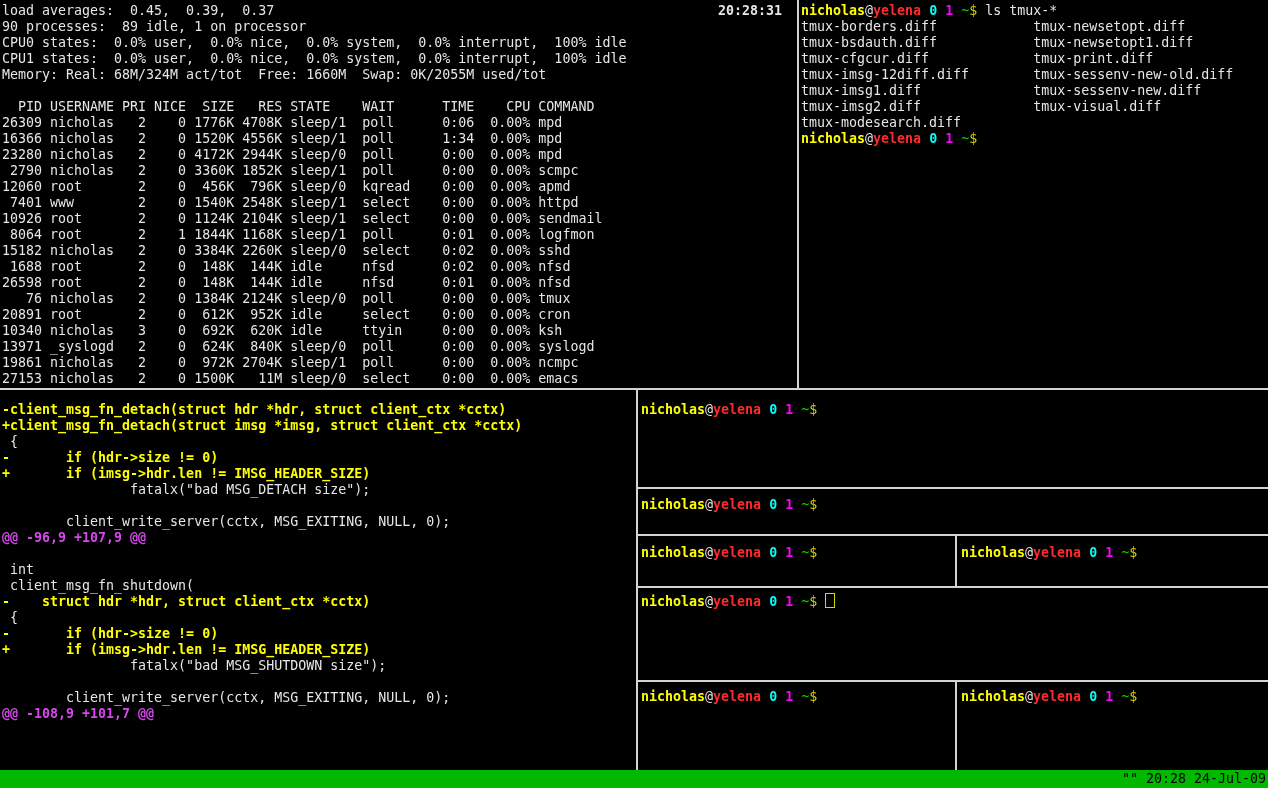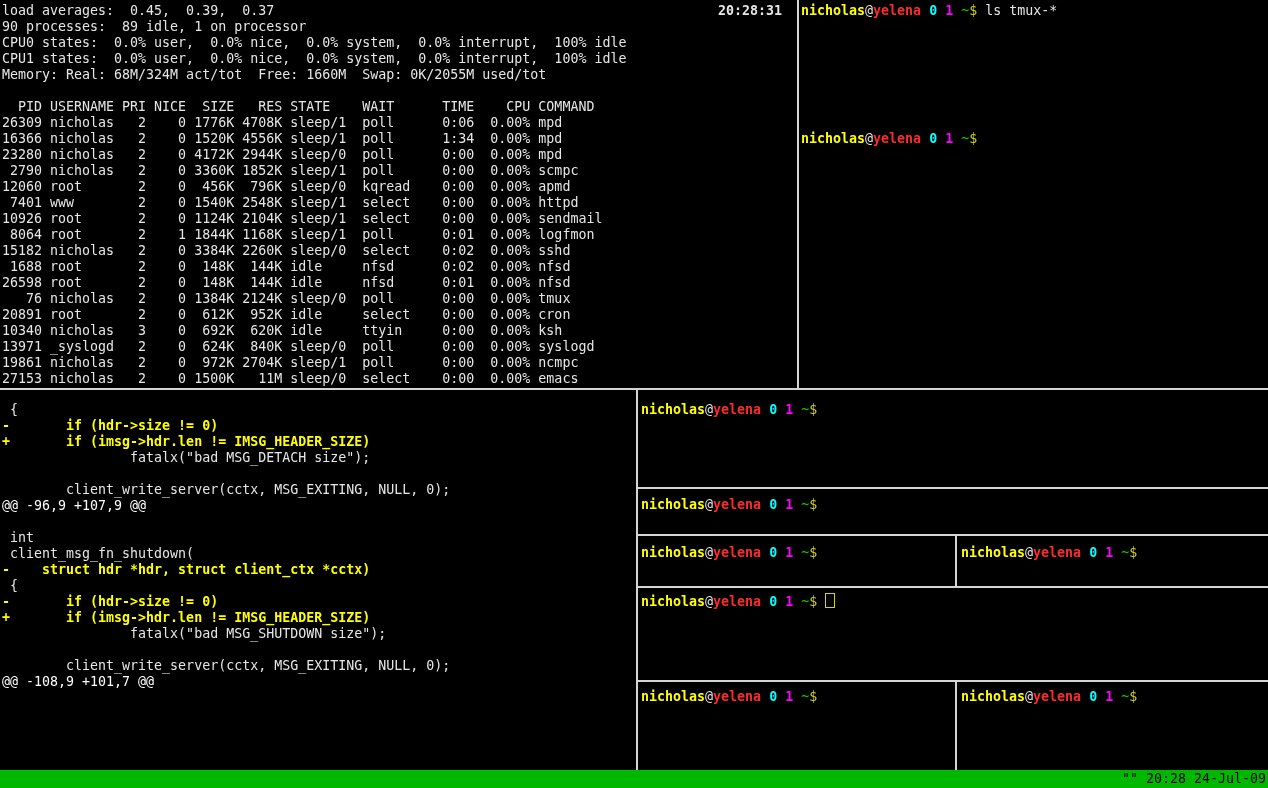--- a/index.html
+++ b/index.html
@@ -16,21 +16,21 @@
   .c-yellow{color:#ffff00;}
   .c-red{color:#ff2b2b;}
   .c-cyan{color:#00ffff;}
   .c-magenta{color:#ff00ff;}
   .c-green{color:#00cc00;}
   .c-dyellow{color:#cfcf00;}
   .c-white{color:#e6e6e6;}
   
   .k-removed,.k-added{color:#ffff00;font-weight:bold;}
   .k-context{color:#e6e6e6;}
-  .k-hunk{color:#ffffff;font-weight:normal;}
+  .k-hunk{color:#d946ef;font-weight:bold;}
   .promptline{position:absolute;white-space:pre;}
   .hollow-cursor{display:inline-block;width:8px;height:13px;border:1px solid #d8d800;vertical-align:-2px;}
   .statusbar{position:absolute;left:0;top:770px;width:1268px;height:18px;background:#00b800;color:#000;white-space:pre;}
   .status-right{position:absolute;right:2px;top:1px;color:#000;white-space:pre;}
 </style>
 </head>
 <body>
 
 <div class="screen">
 
@@ -57,25 +57,34 @@
 20891 root       2    0  612K  952K idle     select    0:00  0.00% cron
 10340 nicholas   3    0  692K  620K idle     ttyin     0:00  0.00% ksh
 13971 _syslogd   2    0  624K  840K sleep/0  poll      0:00  0.00% syslogd
 19861 nicholas   2    0  972K 2704K sleep/1  poll      0:00  0.00% ncmpc
 27153 nicholas   2    0 1500K   11M sleep/0  select    0:00  0.00% emacs</pre>
     <div class="abs" style="left:718px;top:3px;font-weight:bold;">20:28:31</div>
   </div>
 
   <div class="abs" style="left:799px;top:0;width:469px;height:388px;">
     <div class="promptline" style="left:2px;top:3px;"><span class="c-yellow bold">nicholas</span><span class="c-white">@</span><span class="c-red bold">yelena</span><span class="c-white"> </span><span class="c-cyan bold">0</span><span class="c-white"> </span><span class="c-magenta bold">1</span><span class="c-white"> </span><span class="c-green">~</span><span class="c-dyellow">$</span> ls tmux-*</div>
+    <pre class="abs" style="left:2px;top:19px;">tmux-borders.diff            tmux-newsetopt.diff
+tmux-bsdauth.diff            tmux-newsetopt1.diff
+tmux-cfgcur.diff             tmux-print.diff
+tmux-imsg-12diff.diff        tmux-sessenv-new-old.diff
+tmux-imsg1.diff              tmux-sessenv-new.diff
+tmux-imsg2.diff              tmux-visual.diff
+tmux-modesearch.diff</pre>
     <div class="promptline" style="left:2px;top:131px;"><span class="c-yellow bold">nicholas</span><span class="c-white">@</span><span class="c-red bold">yelena</span><span class="c-white"> </span><span class="c-cyan bold">0</span><span class="c-white"> </span><span class="c-magenta bold">1</span><span class="c-white"> </span><span class="c-green">~</span><span class="c-dyellow">$</span></div>
   </div>
 
   <div class="abs" style="left:0;top:390px;width:636px;height:380px;">
-    <pre class="abs" style="left:2px;top:12px;"><span class="k-context"> {
+    <pre class="abs" style="left:2px;top:12px;"><span class="k-removed">-client_msg_fn_detach(struct hdr *hdr, struct client_ctx *cctx)
+</span><span class="k-added">+client_msg_fn_detach(struct imsg *imsg, struct client_ctx *cctx)
+</span><span class="k-context"> {
 </span><span class="k-removed">-       if (hdr-&gt;size != 0)
 </span><span class="k-added">+       if (imsg-&gt;hdr.len != IMSG_HEADER_SIZE)
 </span><span class="k-context">                fatalx("bad MSG_DETACH size");
 </span><span class="k-context">
 </span><span class="k-context">        client_write_server(cctx, MSG_EXITING, NULL, 0);
 </span><span class="k-hunk">@@ -96,9 +107,9 @@
 </span><span class="k-context">
 </span><span class="k-context"> int
 </span><span class="k-context"> client_msg_fn_shutdown(
 </span><span class="k-removed">-    struct hdr *hdr, struct client_ctx *cctx)

